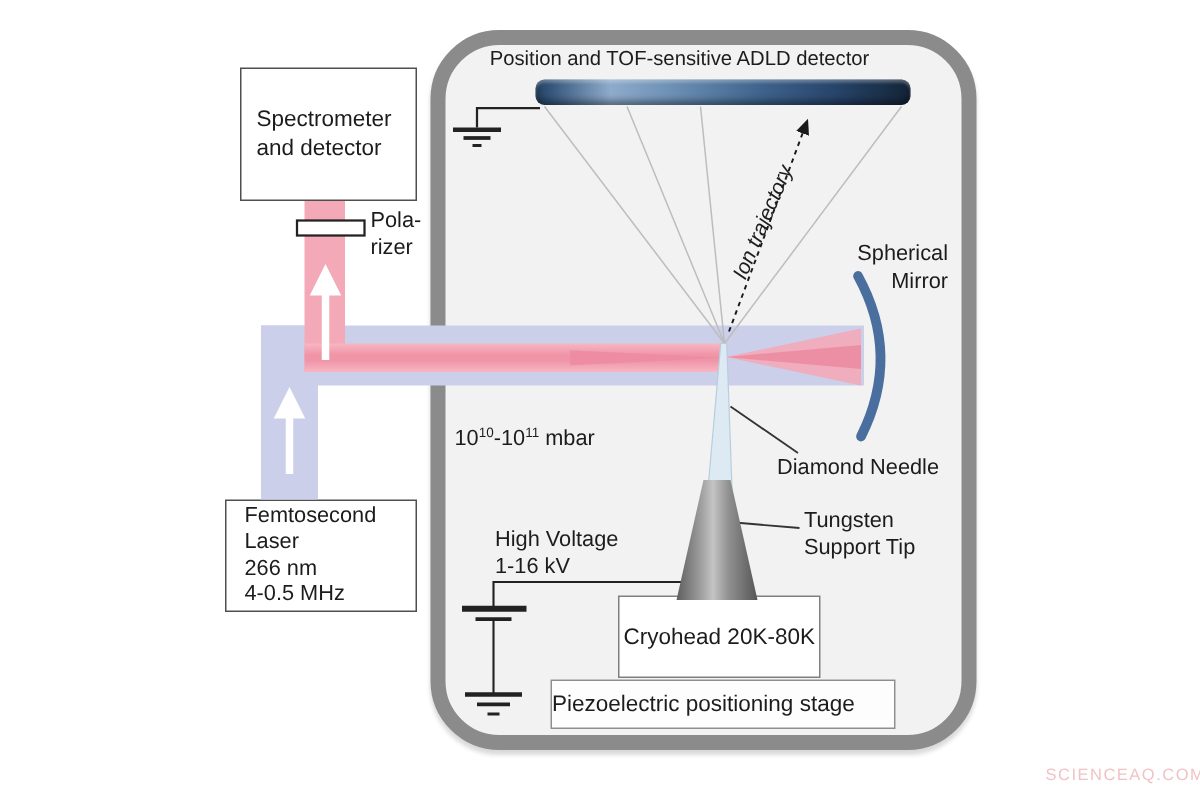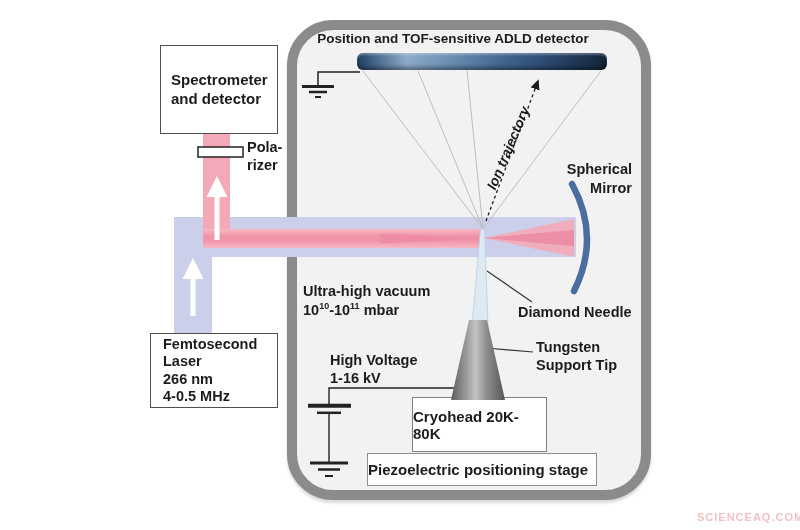--- a/index.html
+++ b/index.html
@@ -1,17 +1,17 @@
 <!DOCTYPE html>
 <html><head>
 <meta charset="utf-8">
 <style>
   html,body{margin:0;padding:0;background:#fff;}
   #stage{position:relative;width:800px;height:530px;background:#ffffff;overflow:hidden;
-         font-family:"Liberation Sans","DejaVu Sans",sans-serif;color:#1c1c1c;font-weight:bold;}
+         font-family:"Liberation Sans","DejaVu Sans",sans-serif;color:#1c1c1c;}
   .abs{position:absolute;}
   
   #chamber{left:287px;top:20px;width:364px;height:480px;box-sizing:border-box;
            border:10px solid #8b8b8b;border-radius:46px;background:#f2f2f2;
            box-shadow:0 3px 3px rgba(0,0,0,.15);}
   
   #detector-label{left:292px;top:31px;width:322px;text-align:center;font-size:13.5px;}
   #detector-bar{left:357px;top:53px;width:250px;height:17px;border-radius:6px;
     background:linear-gradient(90deg,#24405f 0%,#34557a 4%,#8fabcb 20%,#6f92b6 35%,
                #3f638c 60%,#27446a 80%,#16293f 97%,#122236 100%);
@@ -59,21 +59,20 @@
     <div>Laser</div>
     <div>266 nm</div>
     <div>4-0.5 MHz</div>
   </div>
   <div class="abs lbl" id="polarizer-label">
     <div>Pola-</div>
     <div>rizer</div>
   </div>
 
   <div class="abs lbl" id="vacuum-label">
-    <div>Ultra-high vacuum</div>
     <div><span>10</span><sup>10</sup><span>-10</span><sup>11</sup><span> mbar</span></div>
   </div>
   <div class="abs lbl" id="hv-label">
     <div>High Voltage</div>
     <div>1-16 kV</div>
   </div>
   <div class="abs" id="ion-label">Ion trajectory</div>
   <div class="abs lbl" id="needle-label">Diamond Needle</div>
   <div class="abs lbl" id="mirror-label">
     <div>Spherical</div>

